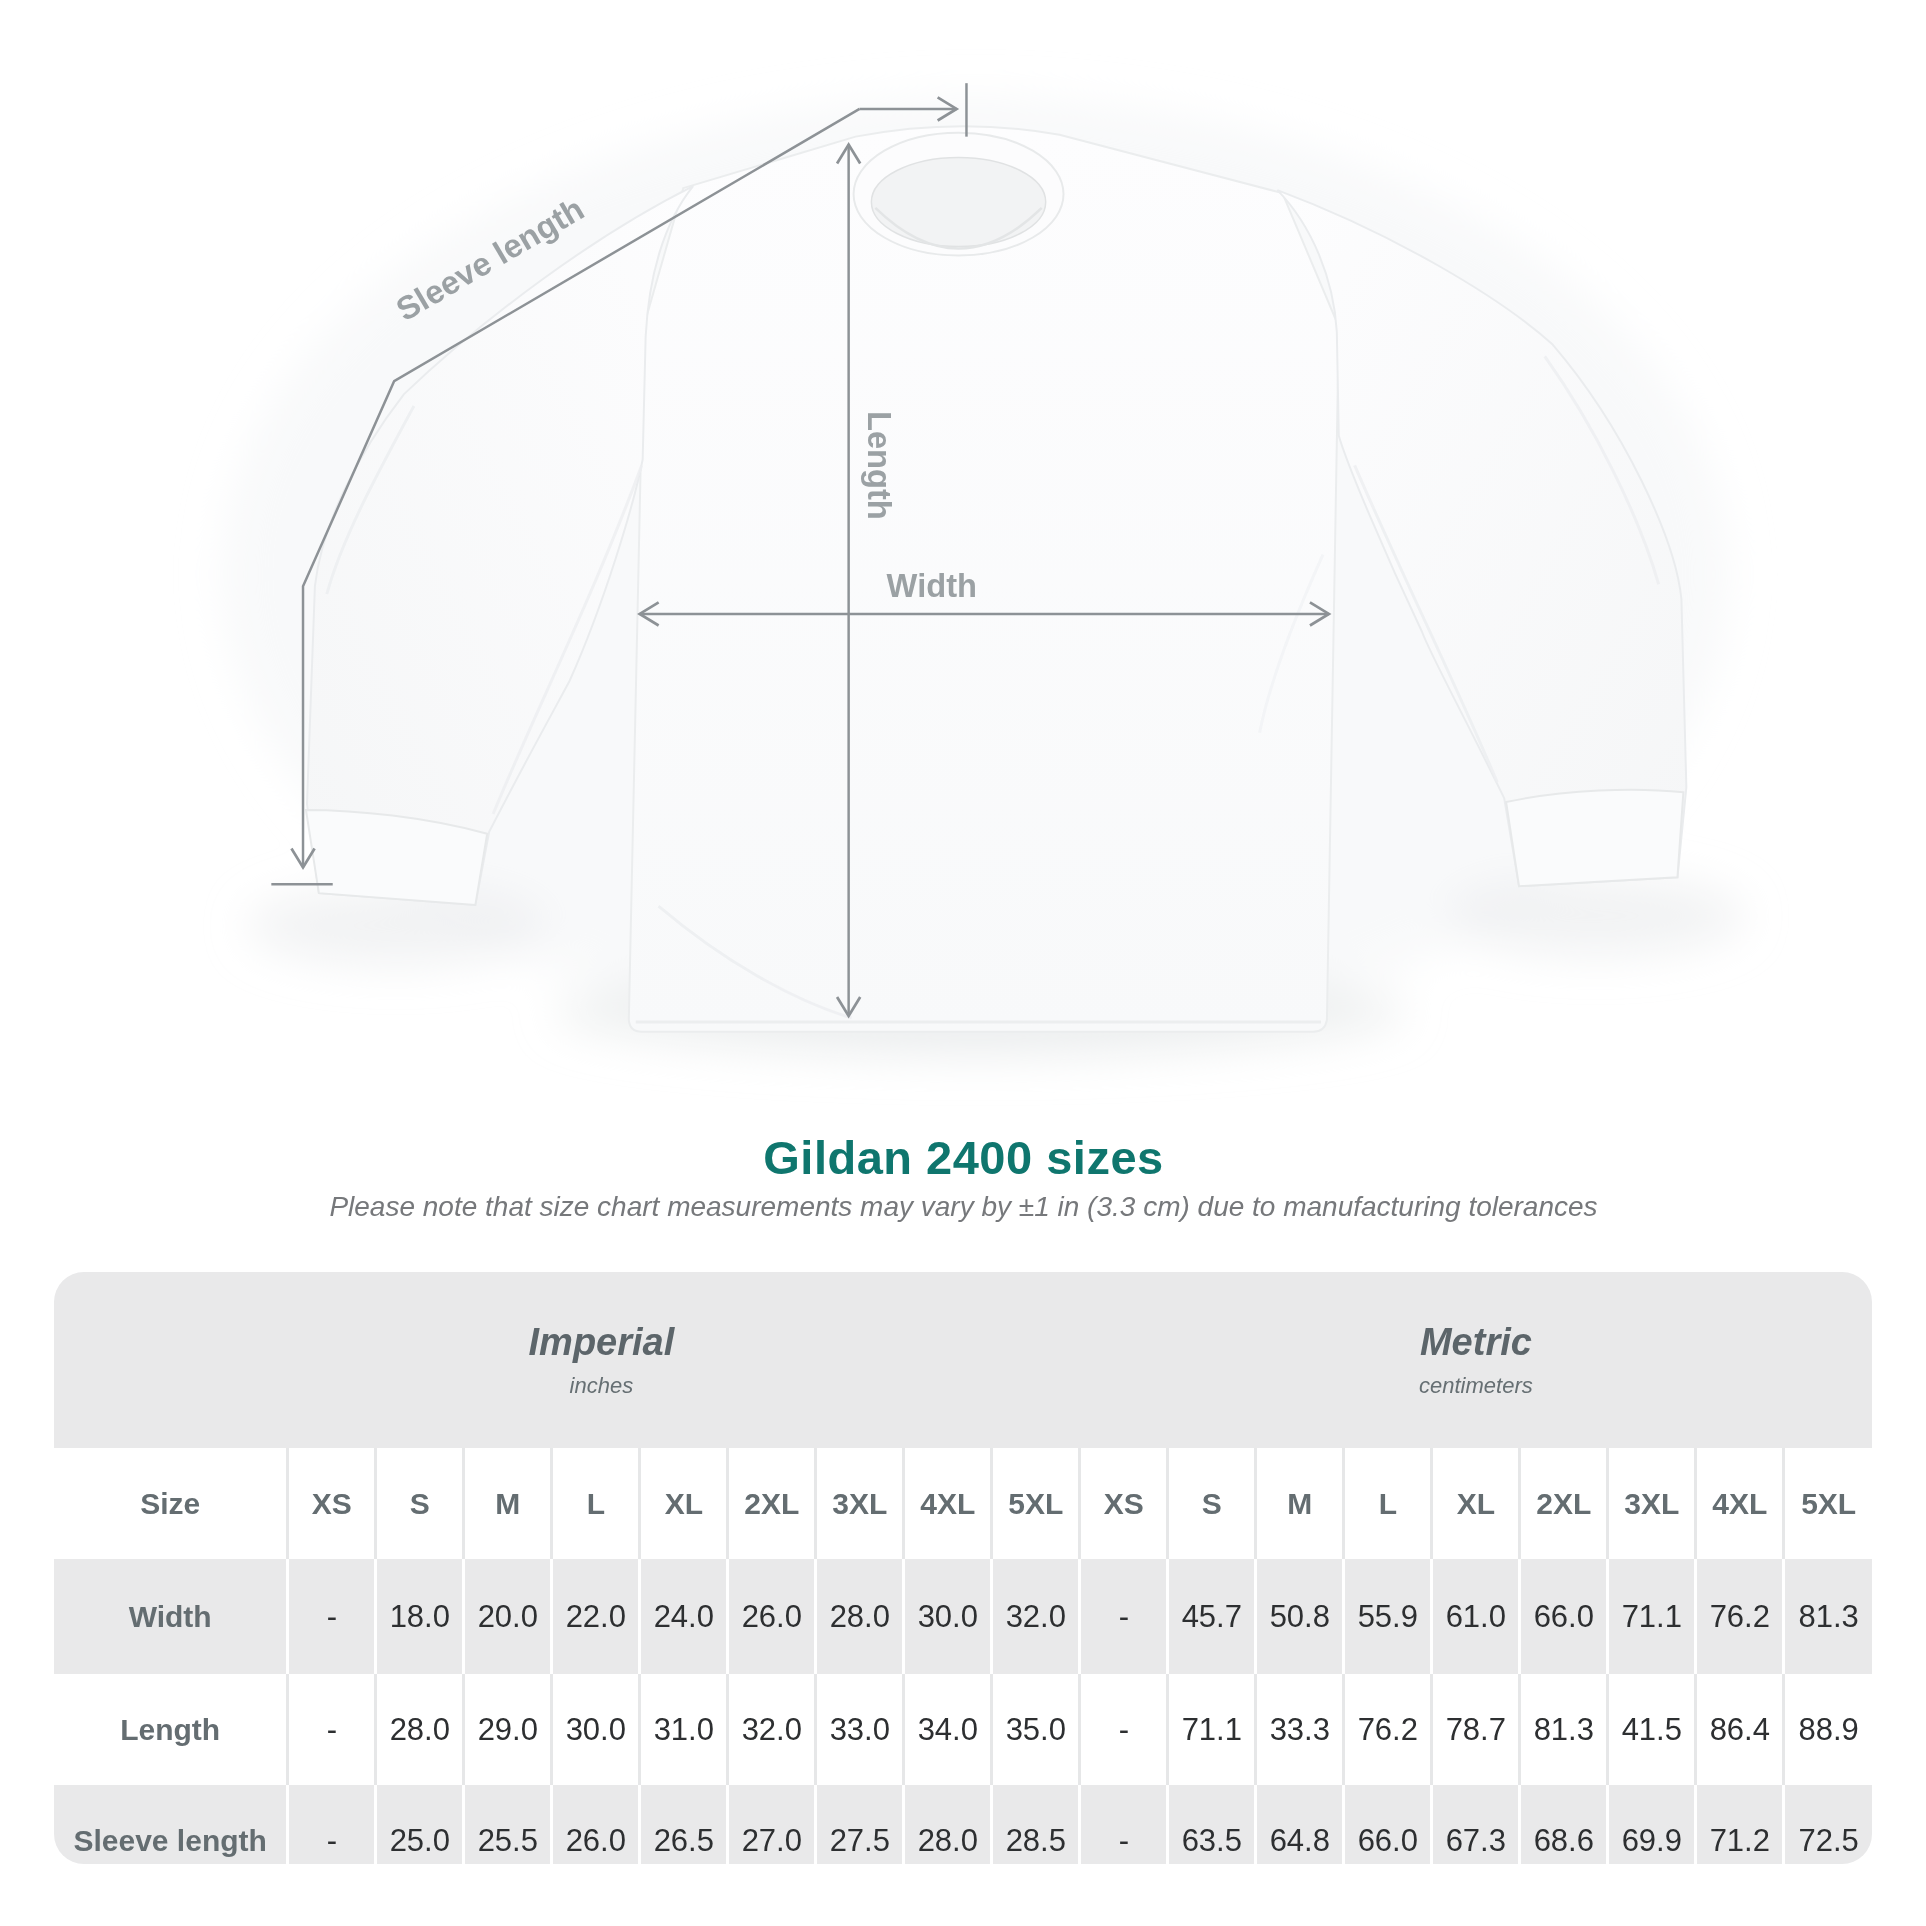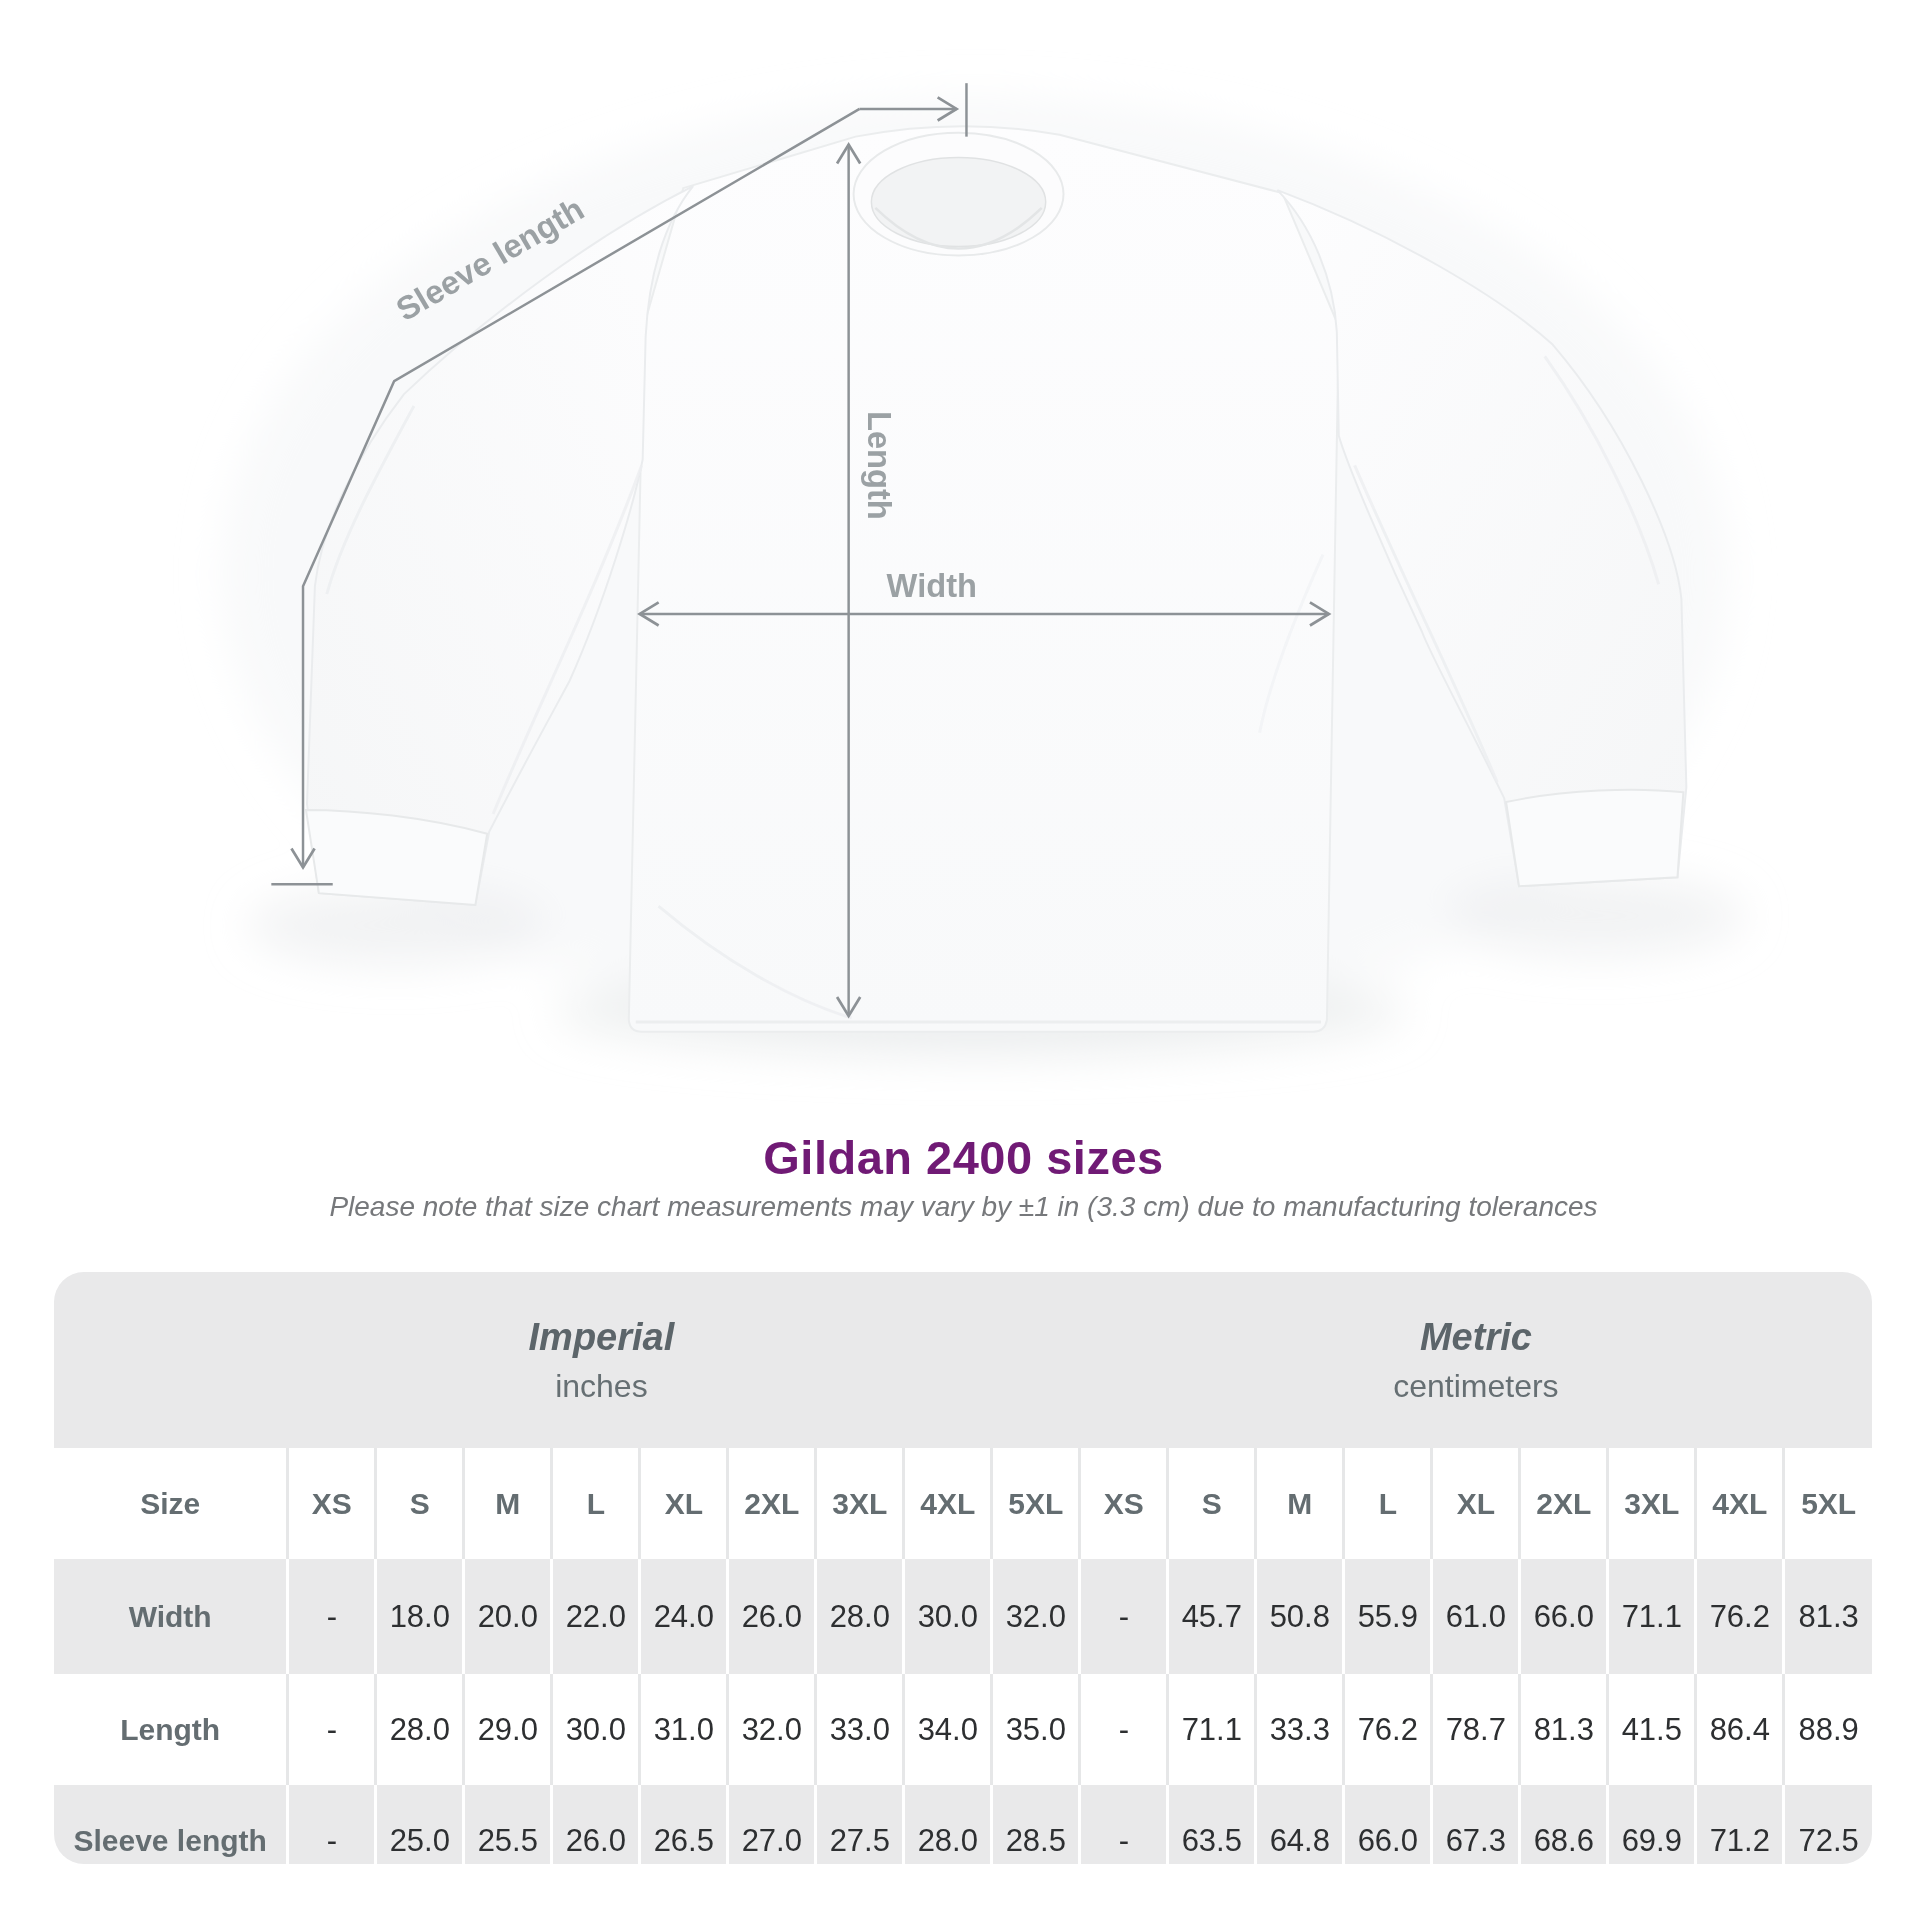--- a/index.html
+++ b/index.html
@@ -12,21 +12,21 @@
     font-family: "Liberation Sans", sans-serif;
   }
   .diagram-svg { position: absolute; top: 0; left: 0; }
 
   .page-title {
     position: absolute;
     top: 1130px; left: 0; width: 100%;
     text-align: center;
     font-size: 47px;
     font-weight: bold;
-    color: #701a75;
+    color: #0f766e;
     letter-spacing: 0.5px;
   }
   .page-subtitle {
     position: absolute;
     top: 1191px; left: 0; width: 100%;
     text-align: center;
     font-size: 28px;
     font-style: italic;
     color: #76787b;
   }
@@ -52,21 +52,22 @@
   tr.band { height: 176px; }
   tr.band td { background: #e9e9ea; }
   tr.band td.imp { padding-left: 69px; }
   .gname {
     font-size: 38px;
     font-weight: bold;
     font-style: italic;
     color: #5c656a;
   }
   .gunit {
-    font-size: 32px;
+    font-size: 22px;
+    font-style: italic;
     color: #666f73;
     margin-top: 9px;
   }
   tr.sizes { height: 111px; }
   tr.sizes th {
     font-size: 30px;
     font-weight: bold;
     color: #646d71;
     margin-top: 31px;
   }

